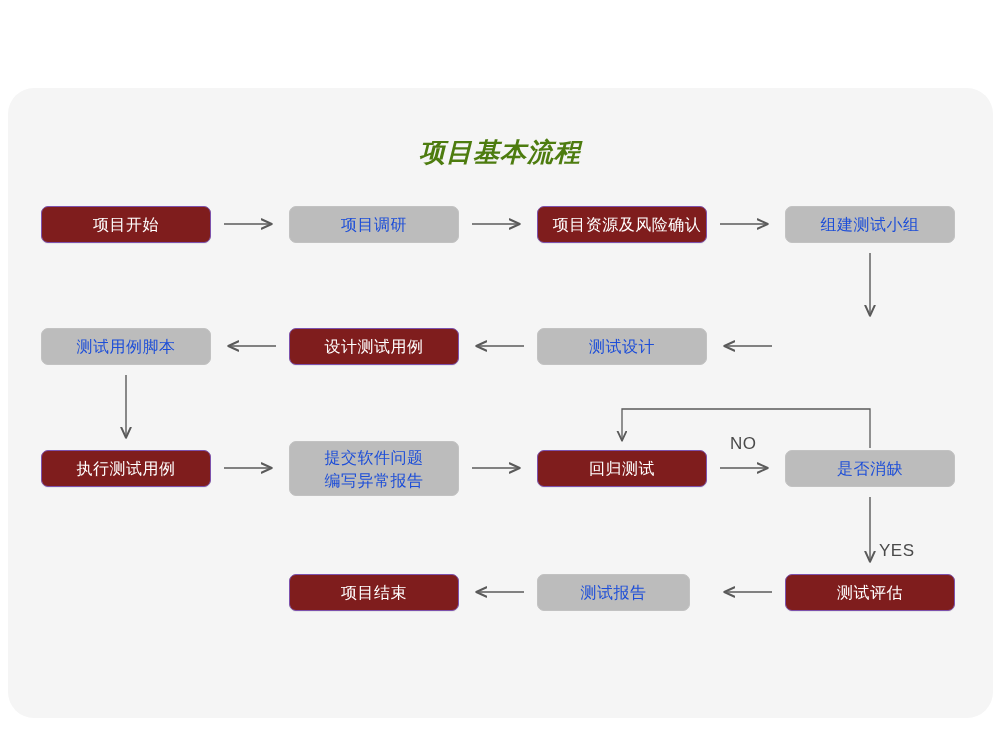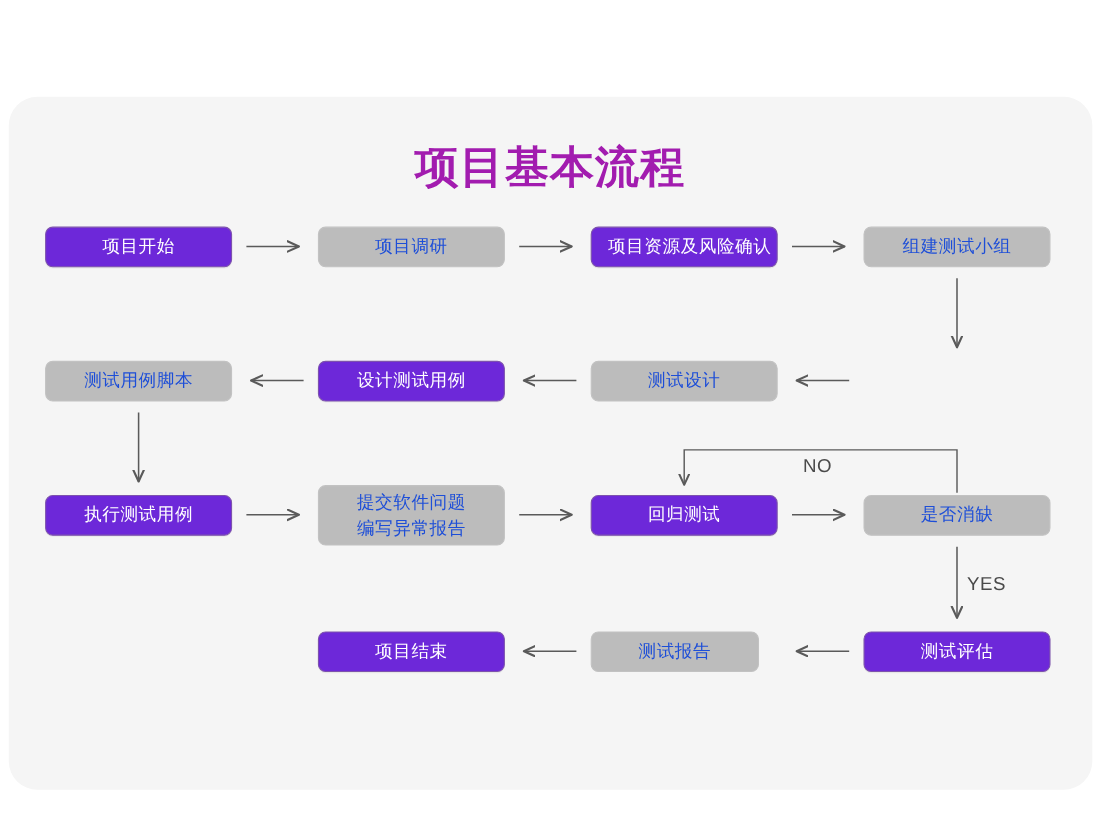--- a/index.html
+++ b/index.html
@@ -27,42 +27,43 @@
     height: 630px;
     background: #f5f5f5;
     border-radius: 26px;
   }
   #chart-title {
     position: absolute;
     left: 0;
     top: 132px;
     width: 1000px;
     text-align: center;
-    font-size: 40px;
+    font-size: 26px;
     font-weight: 700;
-    color: #a21caf;
+    color: #4d7c0f;
     letter-spacing: 1px;
     line-height: 40px;
+    font-style: italic;
   }
   .node {
     position: absolute;
     box-sizing: border-box;
     border-radius: 7px;
     display: flex;
     align-items: center;
     justify-content: center;
     text-align: center;
     font-size: 16px;
     line-height: 23px;
     letter-spacing: 0.5px;
     white-space: pre-line;
     user-select: none;
   }
   .node.purple {
-    background: #6d28d9;
+    background: #7f1d1d;
     color: #ffffff;
     border: 1px solid #7d52ad;
     box-shadow: 0 1px 0 rgba(0,0,0,0.06);
   }
   .node.gray {
     background: #bcbcbc;
     color: #1d4ed8;
     border: 1px solid #c2c2c2;
   }
   .conn {
@@ -71,20 +72,21 @@
   .conn svg {
     display: block;
     overflow: visible;
   }
   .edge-label {
     position: absolute;
     font-size: 17px;
     color: #4a4a4a;
     letter-spacing: 0.5px;
     user-select: none;
+    margin-top: 20px;
   }
 </style>
 </head>
 <body>
 
 <div id="stage">
 
   <div id="card"></div>
 
   <div id="chart-title">项目基本流程</div>

